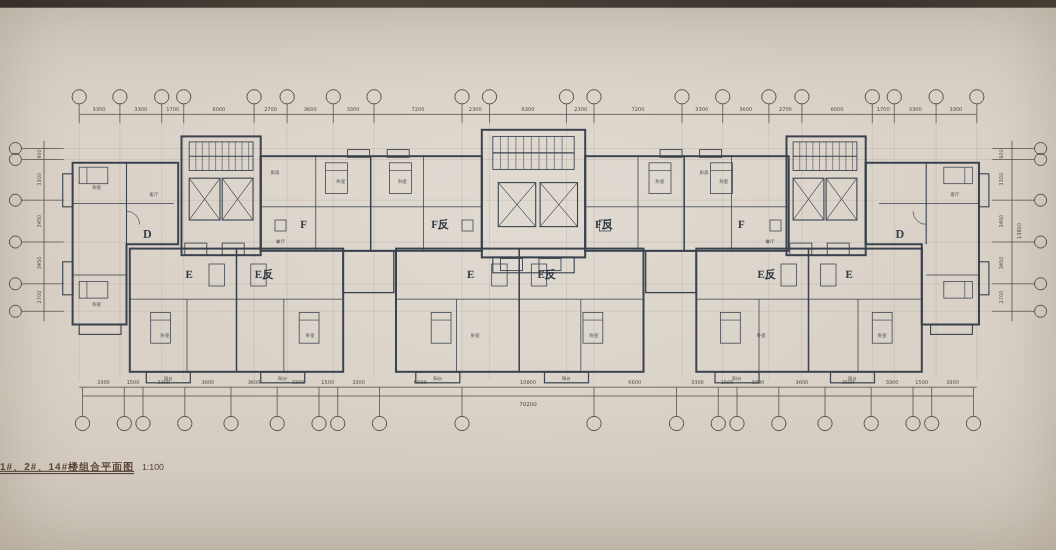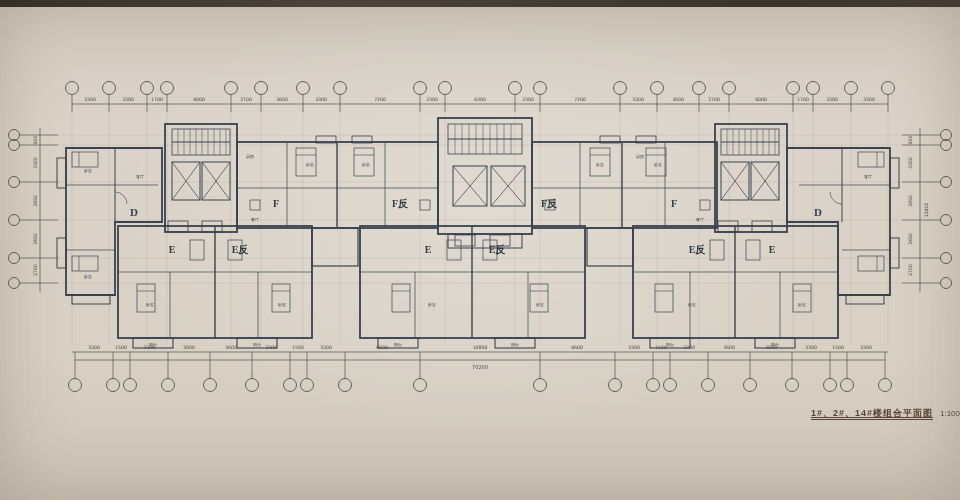--- a/index.html
+++ b/index.html
@@ -14,21 +14,21 @@
   svg{position:absolute;inset:0;}
   .dim{font-family:"DejaVu Sans",sans-serif;font-size:4.6px;fill:#4f4a42;text-anchor:middle;}
   .tot{font-family:"DejaVu Sans",sans-serif;font-size:5px;fill:#4f4a42;text-anchor:middle;}
   .ulabel{font-family:"Liberation Serif",serif;font-size:10px;font-weight:600;fill:#2e3a3f;text-anchor:middle;}
   .dlabel{font-family:"Liberation Serif",serif;font-size:11px;font-weight:600;fill:#39424e;text-anchor:middle;}
   .rlabel{font-family:"DejaVu Sans",sans-serif;font-size:4px;fill:#353f44;text-anchor:middle;}
   .axline{stroke:#55504a;stroke-width:.7;fill:none;}
   .axcirc{stroke:#55504a;stroke-width:.9;fill:none;}
   .grid{stroke:#a49b8b;stroke-width:.5;opacity:.45;}
   .w{stroke:#39424e;fill:none;}
-  .title-block{position:absolute;left:0;right:0;top:402px;text-align:right;color:#5a4338;}
+  .title-block{position:absolute;left:0;right:0;top:414px;text-align:left;color:#5a4338;}
   .title-block .t{font-size:9px;font-weight:bold;letter-spacing:1px;
     border-bottom:1px solid #5a4338;text-decoration:underline;padding-bottom:1px;}
   .title-block .s{font-size:8px;margin-left:7px;}
 </style>
 </head>
 <body>
 
 <div class="photo">
   <div class="topstrip"></div>
 

